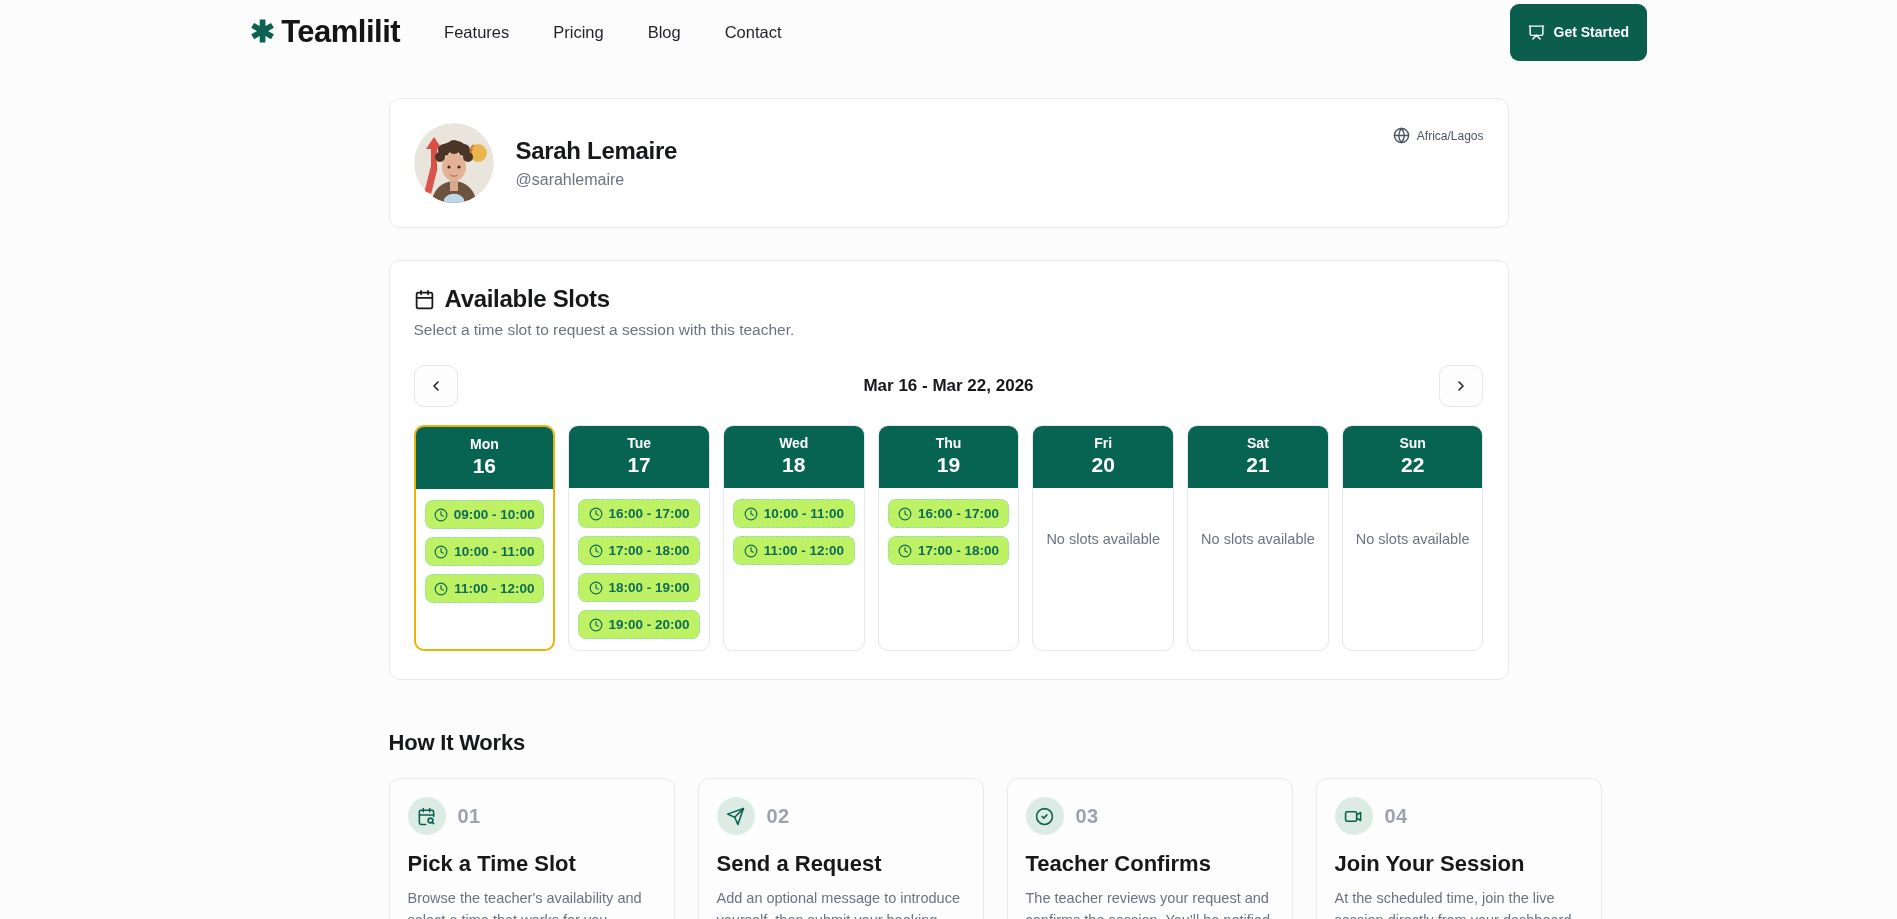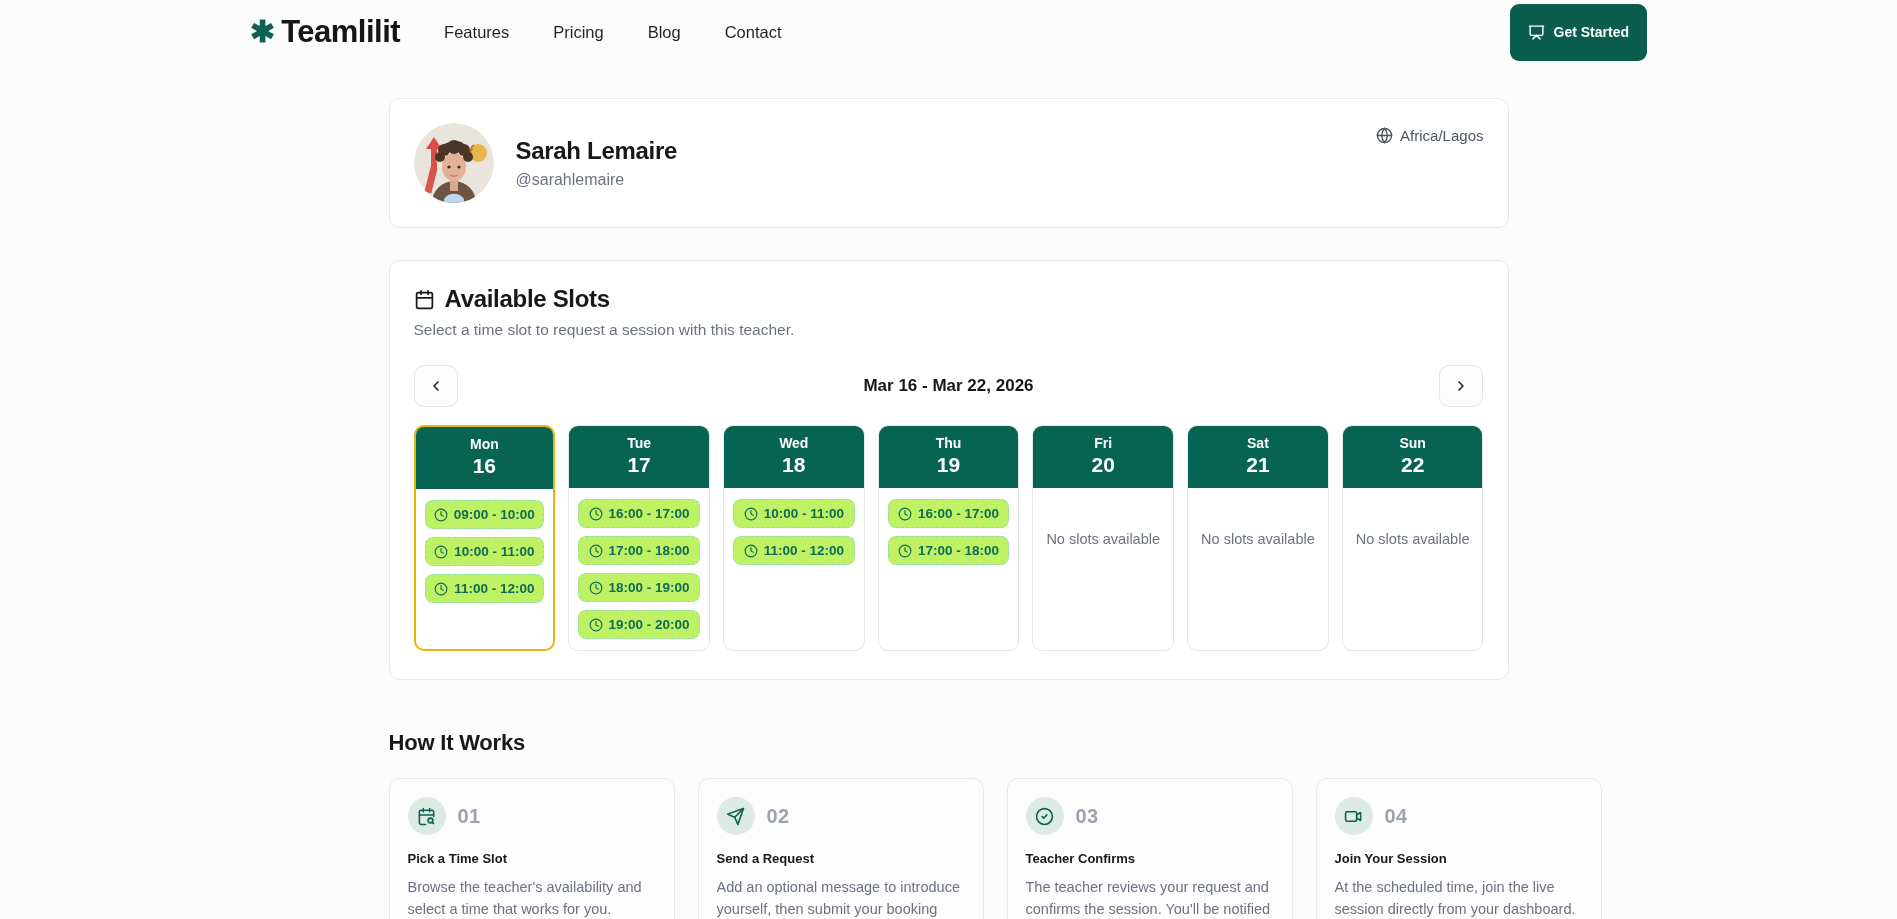--- a/index.html
+++ b/index.html
@@ -46,21 +46,21 @@
     display: flex;
     align-items: center;
     gap: 22px;
   }
   .avatar { width: 80px; height: 80px; border-radius: 50%; overflow: hidden; flex: 0 0 80px; }
   .profile-name { font-size: 24px; font-weight: bold; letter-spacing: -0.3px; }
   .profile-handle { font-size: 16px; color: #6b7280; margin-top: 6px; }
   .profile-tz {
     margin-left: auto; align-self: flex-start;
     display: flex; align-items: center; gap: 7px;
-    color: #4b5563; font-size: 15px; margin-top: 4px;
+    color: #4b5563; font-size: 12px; margin-top: 4px;
   }
   
   .slots-card { margin-top: 32px; padding: 24px 24px 28px; }
   .slots-title-row { display: flex; align-items: center; gap: 10px; }
   .slots-title { font-size: 24px; font-weight: bold; letter-spacing: -0.3px; }
   .slots-subtitle { font-size: 15.5px; color: #6b7280; margin-top: 8px; }
   .week-nav {
     margin-top: 26px;
     display: flex; align-items: center; justify-content: space-between;
   }
@@ -110,21 +110,21 @@
   .hiw-grid { margin-top: 22px; display: grid; grid-template-columns: repeat(4, 1fr); gap: 23px; }
   .step-card { background: #fdfdfd; border: 1px solid #e8e9eb; border-radius: 11px; padding: 18px; }
   .step-head { display: flex; align-items: center; gap: 12px; }
   .step-icon-circle {
     width: 38px; height: 38px; border-radius: 50%;
     background: #dcece4;
     display: flex; align-items: center; justify-content: center;
     color: #0a6052;
   }
   .step-number { font-size: 20px; font-weight: bold; color: #9ca3af; letter-spacing: 0.5px; }
-  .step-title { font-size: 13px; font-weight: bold; margin-top: 16px; }
+  .step-title { font-size: 22px; font-weight: bold; margin-top: 16px; }
   .step-desc { font-size: 14.5px; color: #6b7280; line-height: 1.55; margin-top: 10px; width: 248px; }
   .icon { display: inline-flex; }
 </style>
 </head>
 <body>
 
 <div class="header">
   <div class="logo">
     <span class="logo-mark">✱</span>
     <span class="logo-text">Teamlilit</span>

